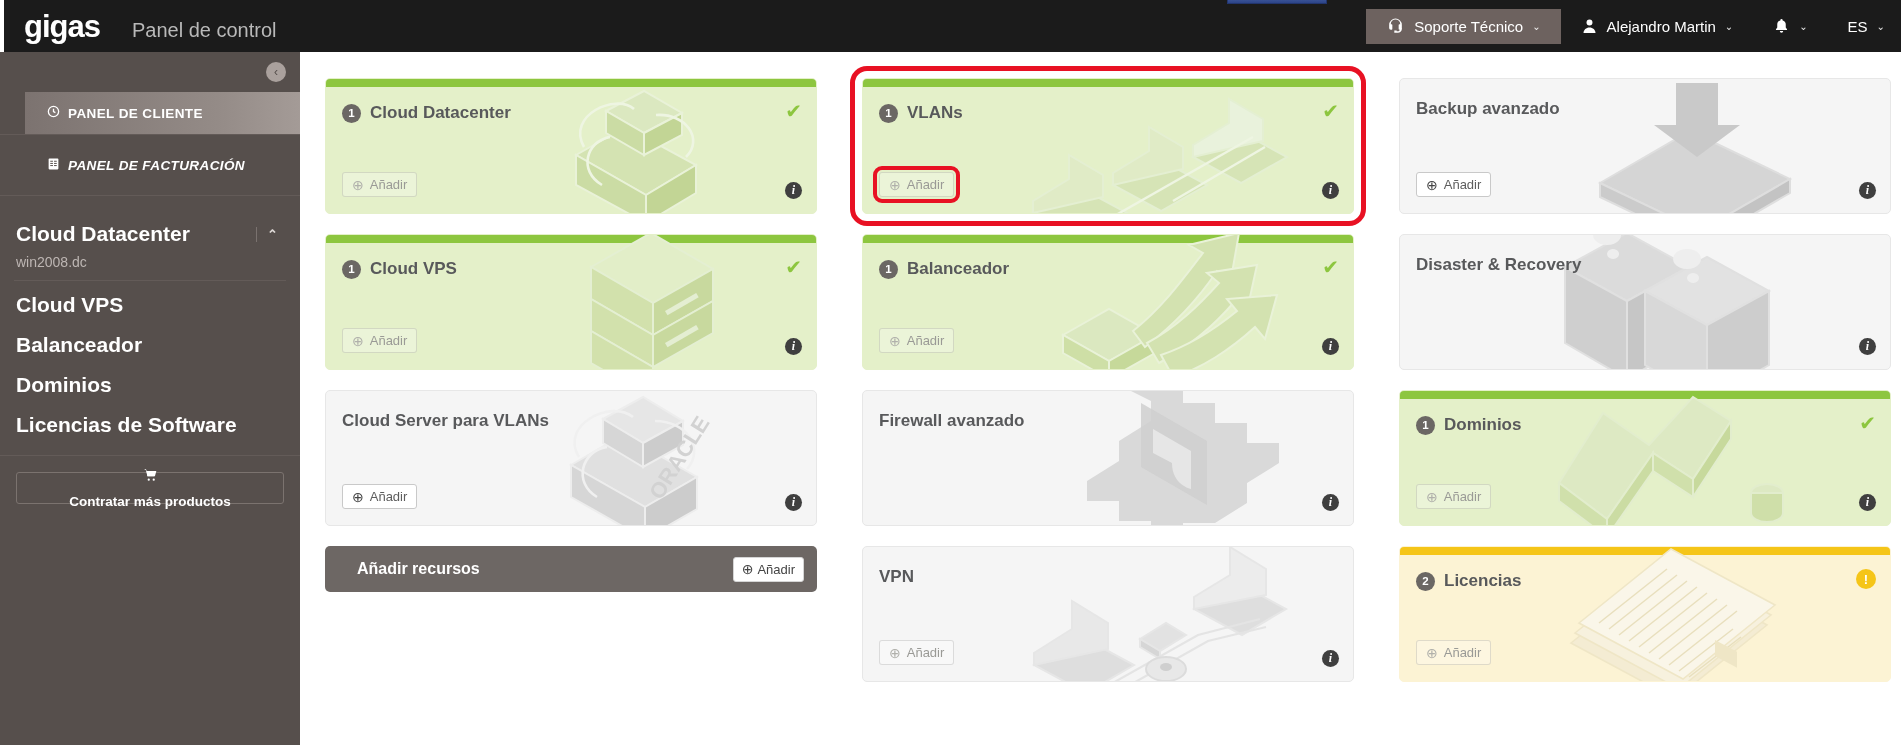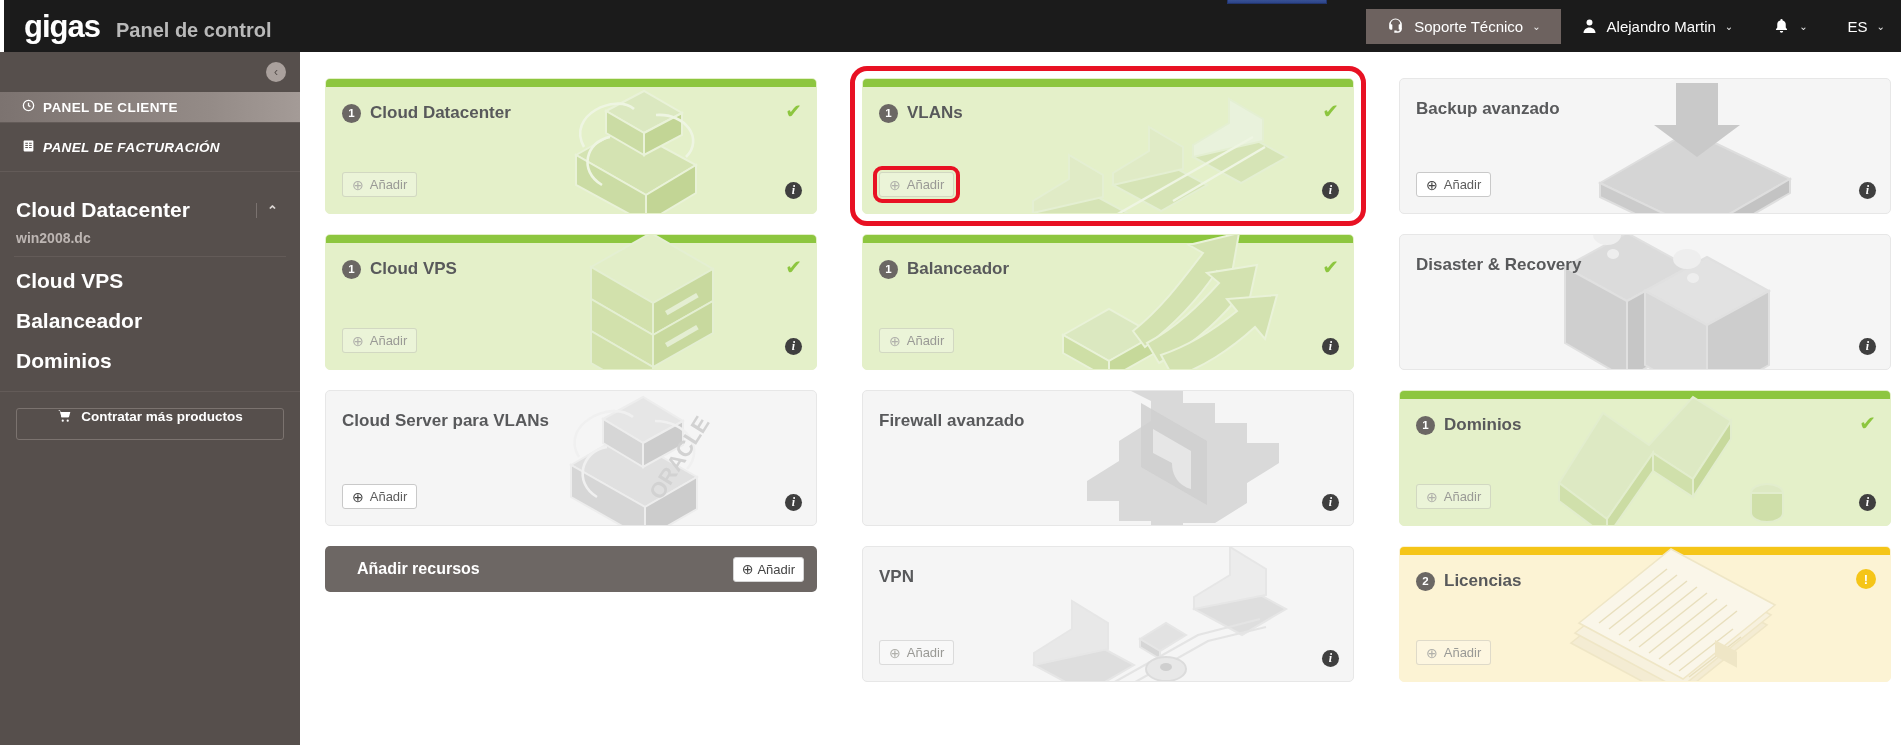--- a/index.html
+++ b/index.html
@@ -16,21 +16,21 @@
     width: 1901px; height: 52px;
     background: #1b1b1b;
     display: flex; align-items: center;
   }
   .brand-wrap { display: flex; align-items: baseline; padding-left: 20px; }
   .brand {
     font-size: 31px; font-weight: bold; color: #ffffff;
     letter-spacing: -1px; line-height: 1;
   }
   .brand-sub {
-    font-size: 20px; color: #b9b9b9; margin-left: 16px; font-weight: 700;
+    font-size: 20px; color: #b9b9b9; margin-left: 32px; font-weight: 400;
   }
   .topbar-spacer { flex: 1; }
   .browser-bleed {
     position: absolute; top: -5px; left: 1223px;
     width: 100px; height: 9px;
     background: linear-gradient(#4a63a8, #2c4488);
     border: 1px solid #22356e;
   }
 
   .nav-right { display: flex; height: 35px; align-items: stretch; }
@@ -58,49 +58,49 @@
     width: 20px; height: 20px; border-radius: 50%;
     background: #aaa19d; color: #564f4c;
     display: flex; align-items: center; justify-content: center;
     font-size: 12px; cursor: pointer;
   }
   .sb-section {
     border-bottom: 1px solid #635b58;
   }
   .sb-panel-item {
     display: flex; align-items: center; gap: 8px;
-    height: 30px; padding: 0 22px;
+    height: 42px; padding: 0 22px;
     color: #ffffff; font-size: 13.5px; font-weight: bold;
-    letter-spacing: .4px; cursor: pointer;
+    letter-spacing: .4px; cursor: pointer; margin-left: 25px;
   }
   .sb-panel-item.active {
     background: linear-gradient(to right, #7c7370 0%, #948b87 70%, #a49b97 100%);
   }
   .sb-block { padding: 14px 0 14px 0; border-bottom: 1px solid #635b58; }
 
   .sb-main-item {
     display: flex; align-items: center; justify-content: space-between;
     padding: 12px 22px 4px 16px;
     color: #ffffff; font-size: 21px; font-weight: bold;
     cursor: pointer;
   }
   .sb-main-item .chev { font-size: 13px; color: #ded9d7; padding-left: 10px; border-left: 1px solid #7a726f; }
   .sb-sub-item {
     padding: 4px 22px 10px 16px;
-    color: #bdb6b3; font-size: 14px; cursor: pointer; font-weight: bold;
+    color: #bdb6b3; font-size: 14px; cursor: pointer;
   }
   .sb-divider { height: 1px; background: #635b58; margin: 0 14px; }
 
   .sb-cta-wrap { padding: 16px 16px; }
   .sb-cta {
-    display: flex; justify-content: center; gap: 9px;
+    display: flex; align-items: center; justify-content: center; gap: 9px;
     height: 32px;
     border: 1px solid #7b736f; border-radius: 3px;
     color: #ffffff; font-size: 13.5px; font-weight: bold;
-    background: transparent; cursor: pointer;
+    background: transparent; cursor: pointer; flex-direction: column;
   }
 
   
   .main {
     position: absolute; top: 52px; left: 300px;
     width: 1601px; height: 693px;
     background: #ffffff;
     padding: 26px 25px 0 25px;
   }
   .grid {
@@ -310,20 +310,23 @@
 
     <div class="sb-main-item">
       <span>Cloud VPS</span>
     </div>
     <div class="sb-main-item">
       <span>Balanceador</span>
     </div>
     <div class="sb-main-item">
       <span>Dominios</span>
     </div>
+    <div class="sb-main-item">
+      <span>Licencias de Software</span>
+    </div>
   </div>
 
   <div class="sb-cta-wrap">
     <div class="sb-cta">
       <span>
         <svg width="15" height="14" viewBox="0 0 24 24" fill="#fff">
           <path d="M1 2h3.2l2.6 12.2h11.4l2.3-8.6H7.2"></path>
           <path d="M1 2h3.4l.7 3H22l-2.4 9H6.6L4.4 3.2 4 2H1z"></path>
           <circle cx="9" cy="20" r="1.9"></circle>
             <circle cx="17.5" cy="20" r="1.9"></circle>

